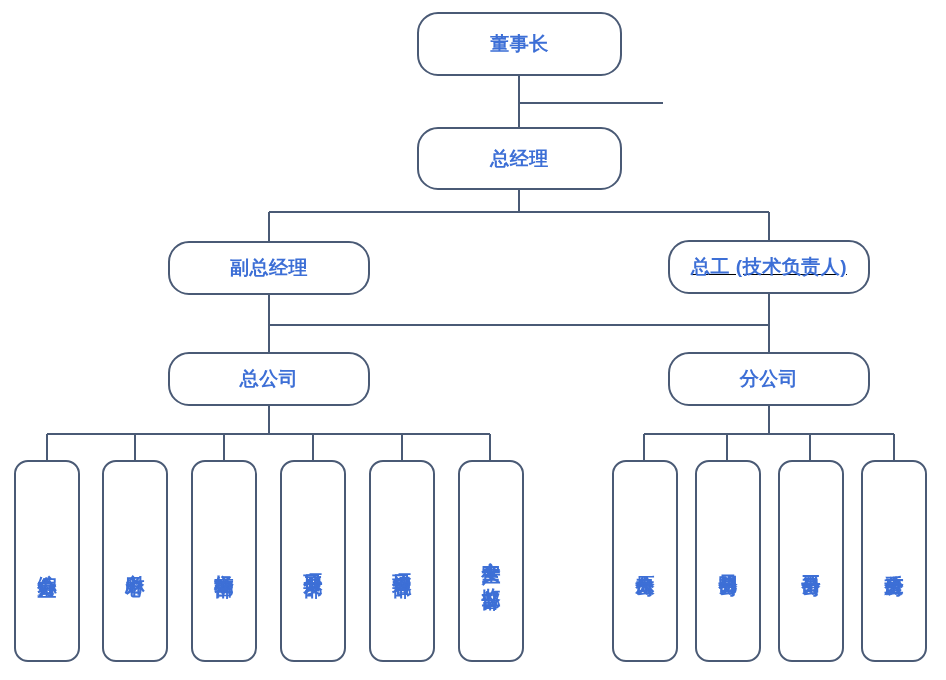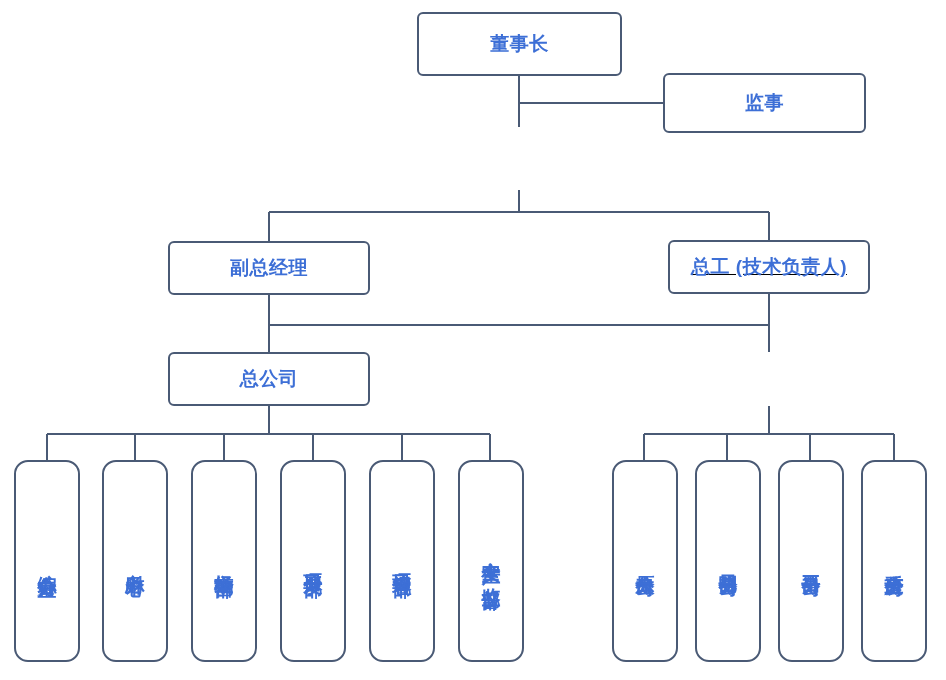--- a/index.html
+++ b/index.html
@@ -17,21 +17,21 @@
   #wires{
     position:absolute;left:0;top:0;
     width:946px;height:680px;
     pointer-events:none;
   }
   .node{
     position:absolute;
     box-sizing:border-box;
     background:#ffffff;
     border:2px solid #4a5a75;
-    border-radius:6px;
+    border-radius:21px;
     display:flex;
     align-items:center;
     justify-content:center;
     z-index:2;
   }
   .node .label{
     color:#3d6fd6;
     font-weight:bold;
     letter-spacing:0.5px;
     white-space:nowrap;
@@ -88,37 +88,40 @@
       <line x1="727" y1="434" x2="727" y2="460"></line>
       <line x1="810" y1="434" x2="810" y2="460"></line>
       <line x1="894" y1="434" x2="894" y2="460"></line>
     </g>
   </svg>
 
   <div class="node h" style="left:417px;top:12px;width:205px;height:64px;">
     <span class="label">董事长</span>
   </div>
 
-  <div class="node h" style="left:663px;top:73px;width:203px;height:60px;">
-    <span class="label">监事</span>
+
+  <div class="node h" style="left:417px;top:127px;width:205px;height:63px;">
+    <span class="label">总经理</span>
   </div>
-
 
   <div class="node h" style="left:168px;top:241px;width:202px;height:54px;">
     <span class="label">副总经理</span>
   </div>
 
   <div class="node h" style="left:668px;top:240px;width:202px;height:54px;text-decoration:underline;">
     <span class="label">总工 (技术负责人)</span>
   </div>
 
   <div class="node h" style="left:168px;top:352px;width:202px;height:54px;align-items:center;">
     <span class="label">总公司</span>
   </div>
 
+  <div class="node h" style="left:668px;top:352px;width:202px;height:54px;">
+    <span class="label">分公司</span>
+  </div>
 
   <div class="node v" style="left:14px;top:460px;width:66px;height:202px;">
     <span class="label">综合办公室</span>
   </div>
   <div class="node v" style="left:102px;top:460px;width:66px;height:202px;">
     <span class="label">财务中心</span>
   </div>
   <div class="node v" style="left:191px;top:460px;width:66px;height:202px;">
     <span class="label">市场经营部</span>
   </div>

